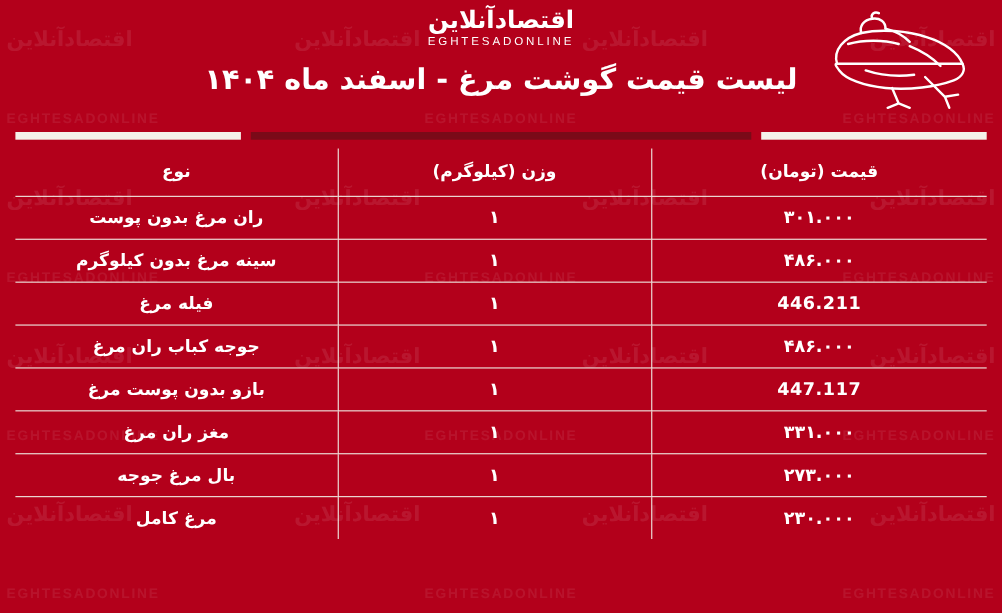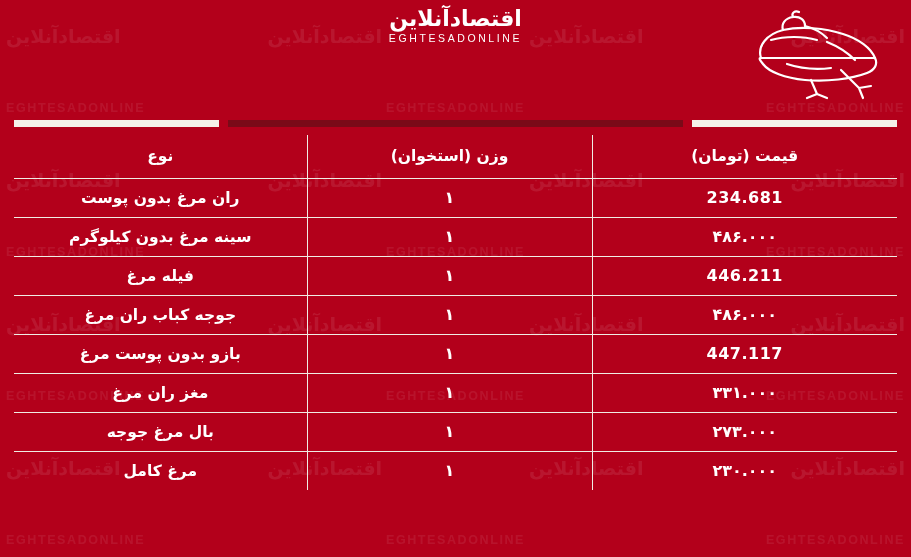--- a/index.html
+++ b/index.html
@@ -223,41 +223,42 @@
       </g>
     </svg>
 
     <div class="brand">
       <div class="brand-mark">
         <div class="brand-fa">اقتصادآنلاین</div>
         <div class="brand-en">EGHTESADONLINE</div>
       </div>
     </div>
 
+    <div class="title">لیست قیمت گوشت مرغ - اسفند ماه ۱۴۰۴</div>
   </div>
 
   <div class="divider">
     <div class="seg w1"></div>
     <div class="seg gap1"></div>
     <div class="seg w2"></div>
     <div class="seg gap2"></div>
     <div class="seg w3"></div>
   </div>
 
   <table>
     <thead>
       <tr>
         <th class="col-price">قیمت (تومان)</th>
-        <th class="col-weight">وزن (استخوان)</th>
+        <th class="col-weight">وزن (کیلوگرم)</th>
         <th class="col-type">نوع</th>
       </tr>
     </thead>
     <tbody>
       <tr>
-        <td class="num">234.681</td>
+        <td class="num">۳۰۱.۰۰۰</td>
         <td class="num">۱</td>
         <td>ران مرغ بدون پوست</td>
       </tr>
       <tr>
         <td class="num">۴۸۶.۰۰۰</td>
         <td class="num">۱</td>
         <td>سینه مرغ بدون کیلوگرم</td>
       </tr>
       <tr>
         <td class="num">446.211</td>

